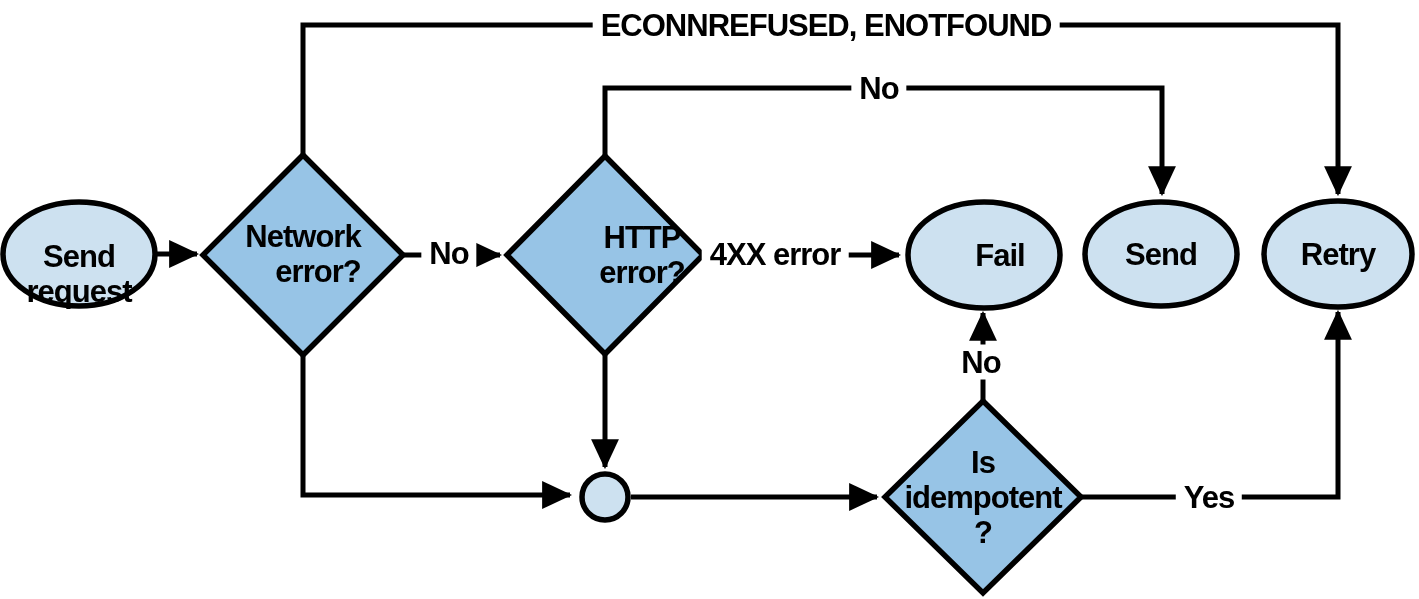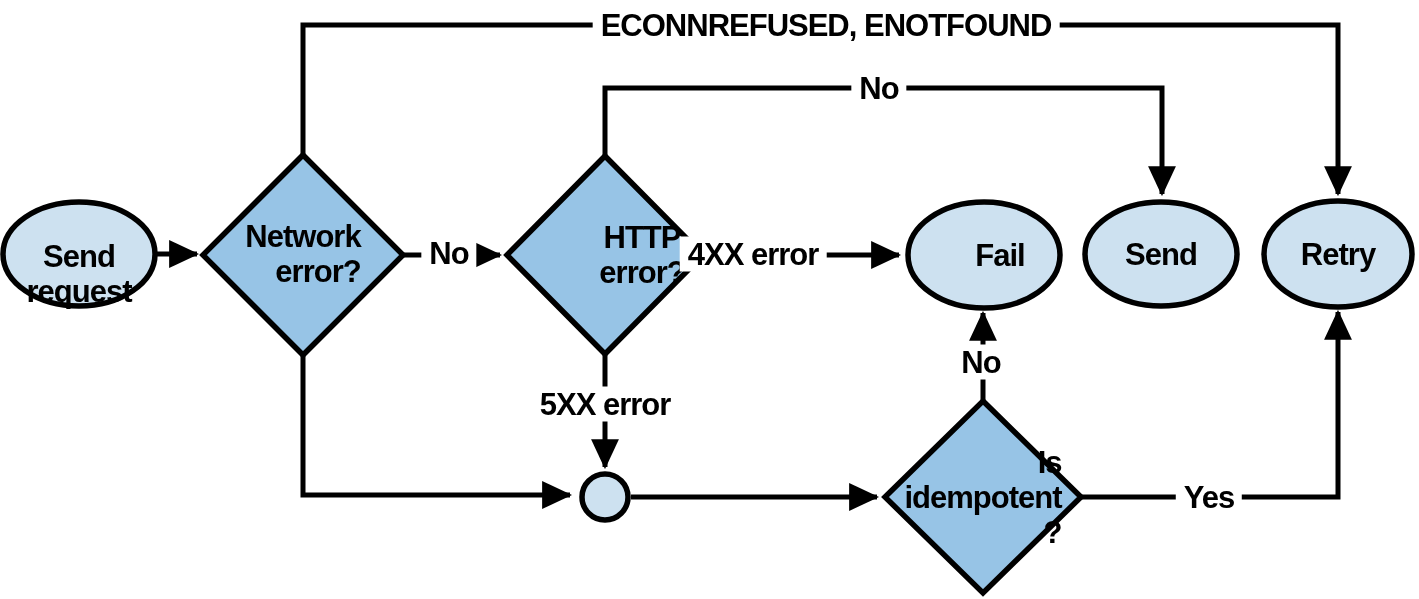--- a/index.html
+++ b/index.html
@@ -87,25 +87,24 @@
 
   <div class="lbl" style="left:79px; top:253px;margin-top:21px;">Send
 request</div>
   <div class="lbl" style="left:303px; top:254px;text-align:right;">Network
 error?</div>
   <div class="lbl" style="left:605px; top:255px;margin-left:37px;">HTTP
 error?</div>
   <div class="lbl" style="left:984px; top:255px;margin-left:16px;">Fail</div>
   <div class="lbl" style="left:1161px; top:254px;">Send</div>
   <div class="lbl" style="left:1338px; top:254px;">Retry</div>
-  <div class="lbl" style="left:983px; top:497px;text-align:right;">Is
+  <div class="lbl" style="left:983px; top:497px;">Is
 idempotent
 ?</div>
 
   <div class="lbl on-line" style="left:826px; top:25px;">ECONNREFUSED, ENOTFOUND</div>
   <div class="lbl on-line" style="left:449px; top:253px;">No</div>
   <div class="lbl on-line" style="left:879px; top:88px;">No</div>
-  <div class="lbl on-line" style="left:753px; top:254px;">4XX error</div>
-  <div class="lbl on-line" style="left:605px; top:404px;">5XX error</div>
+  <div class="lbl on-line" style="left:775px; top:254px;">4XX error</div>
   <div class="lbl on-line" style="left:981px; top:362px;">No</div>
   <div class="lbl on-line" style="left:1209px; top:497px;">Yes</div>
 
 </div>
 
 </body></html>

